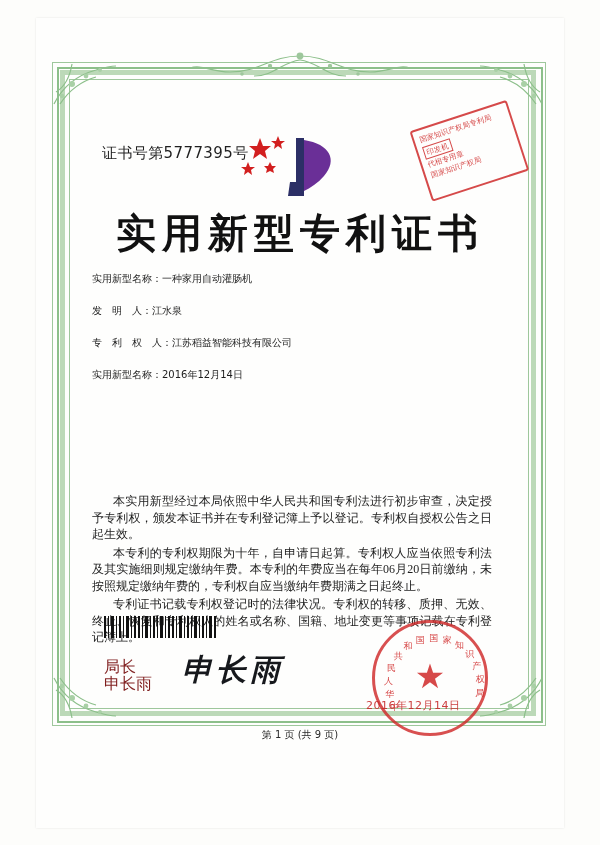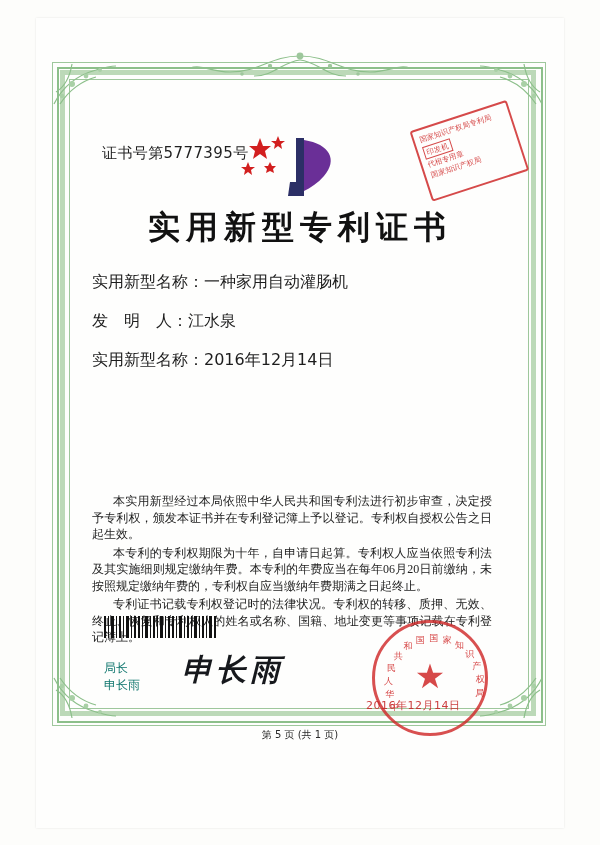--- a/index.html
+++ b/index.html
@@ -140,36 +140,36 @@
     margin-top: 2px;
   }
 
   
   .title {
     position: absolute;
     left: 0;
     right: 0;
     top: 206px;
     text-align: center;
-    font-size: 32px;
+    font-size: 40px;
     font-weight: bold;
     letter-spacing: 6px;
     color: #111;
     font-family: "DejaVu Sans", sans-serif;
   }
 
   
   .fields {
     position: absolute;
     left: 92px;
     top: 272px;
     width: 400px;
   }
   .field-row {
-    font-size: 16px;
+    font-size: 10px;
     color: #1d1d1d;
     margin-bottom: 18px;
     font-family: "DejaVu Sans", sans-serif;
     white-space: nowrap;
   }
   .field-label {
     display: inline-block;
     color: #1d1d1d;
   }
   .field-value {
@@ -201,24 +201,24 @@
     top: 616px;
     width: 112px;
     height: 22px;
   }
 
   
   .sig-label {
     position: absolute;
     left: 104px;
     top: 660px;
-    font-size: 12px;
+    font-size: 16px;
     line-height: 17px;
-    color: #0f766e;
-    font-family: Liberation Sans, sans-serif;
+    color: #7f1d1d;
+    font-family: Liberation Mono, monospace;
   }
   .sig-hand {
     position: absolute;
     left: 182px;
     top: 650px;
     width: 120px;
     height: 40px;
     font-family: "Liberation Serif", serif;
     font-size: 30px;
     color: #16181c;
@@ -399,20 +399,23 @@
   </div>
 
   <div class="title">实用新型专利证书</div>
 
   <div class="fields">
     <div class="field-row">
       <span class="field-label">实用新型名称：</span><span class="field-value">一种家用自动灌肠机</span>
     </div>
     <div class="field-row">
       <span class="field-label">发　明　人：</span><span class="field-value">江水泉</span>
+    </div>
+    <div class="field-row">
+      <span class="field-label">专　利　权　人：</span><span class="field-value">江苏稻益智能科技有限公司</span>
     </div>
     <div class="field-row">
       <span class="field-label">实用新型名称：</span><span class="field-value">2016年12月14日</span>
     </div>
   </div>
 
   <div class="body-text">
     <p>本实用新型经过本局依照中华人民共和国专利法进行初步审查，决定授予专利权，颁发本证书并在专利登记簿上予以登记。专利权自授权公告之日起生效。</p>
     <p>本专利的专利权期限为十年，自申请日起算。专利权人应当依照专利法及其实施细则规定缴纳年费。本专利的年费应当在每年06月20日前缴纳，未按照规定缴纳年费的，专利权自应当缴纳年费期满之日起终止。</p>
     <p>专利证书记载专利权登记时的法律状况。专利权的转移、质押、无效、终止、恢复和专利权人的姓名或名称、国籍、地址变更等事项记载在专利登记簿上。</p>
@@ -474,14 +477,14 @@
       <span style="transform: rotate(16deg) translate(0,-46px) rotate(-16deg)">家</span>
       <span style="transform: rotate(33deg) translate(0,-46px) rotate(-33deg)">知</span>
       <span style="transform: rotate(50deg) translate(0,-46px) rotate(-50deg)">识</span>
       <span style="transform: rotate(67deg) translate(0,-46px) rotate(-67deg)">产</span>
       <span style="transform: rotate(84deg) translate(0,-46px) rotate(-84deg)">权</span>
       <span style="transform: rotate(101deg) translate(0,-46px) rotate(-101deg)">局</span>
     </div>
   </div>
   <div class="seal-date">2016年12月14日</div>
 
-  <div class="page-footer">第 5 页 (共 1 页)</div>
+  <div class="page-footer">第 1 页 (共 9 页)</div>
 </div>
 
 </body></html>

